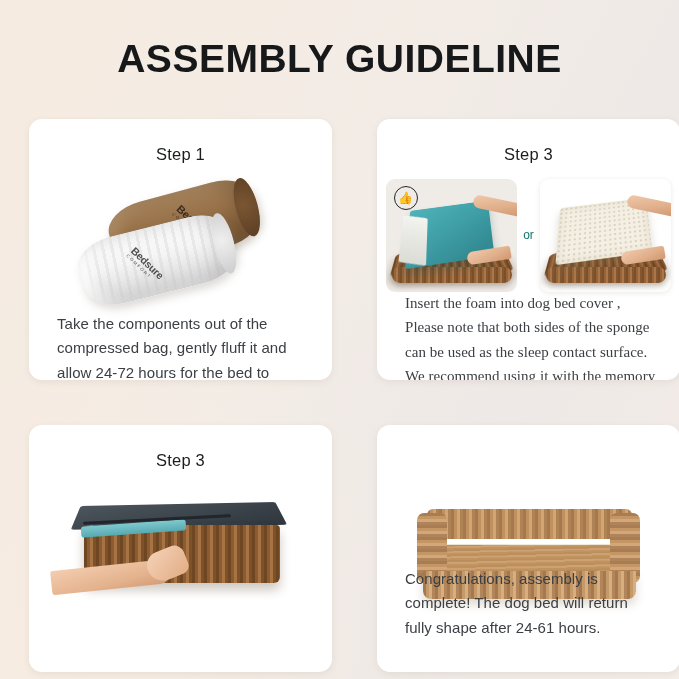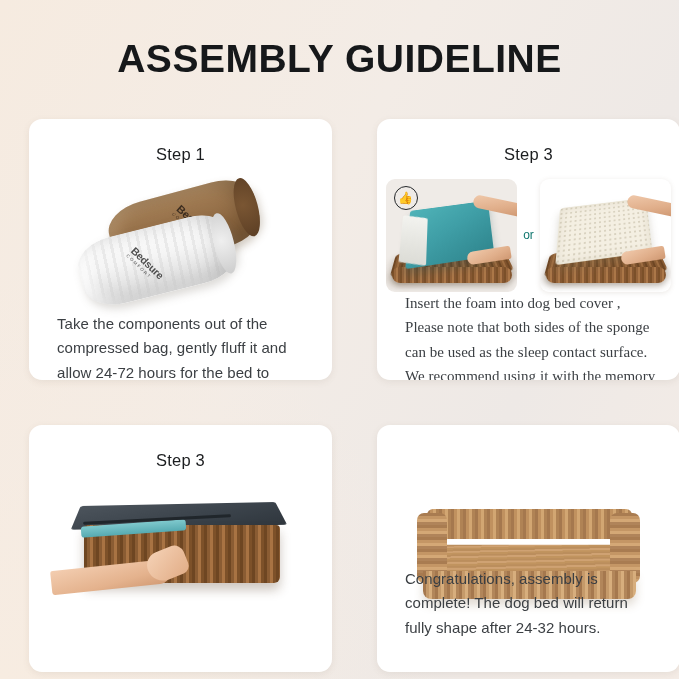--- a/index.html
+++ b/index.html
@@ -411,17 +411,17 @@
       <div class="media">
         <div class="bed4">
           <div class="backrest"></div>
           <div class="mattress"></div>
           <div class="armL"></div>
           <div class="armR"></div>
           <div class="front"></div>
         </div>
       </div>
 
-      <div class="step-caption">Congratulations, assembly is complete! The dog bed will return fully shape after 24-32 hours.</div>
+      <div class="step-caption">Congratulations, assembly is complete! The dog bed will return fully shape after 24-61 hours.</div>
     </div>
 
   </div>
 </div>
 
 </body></html>

